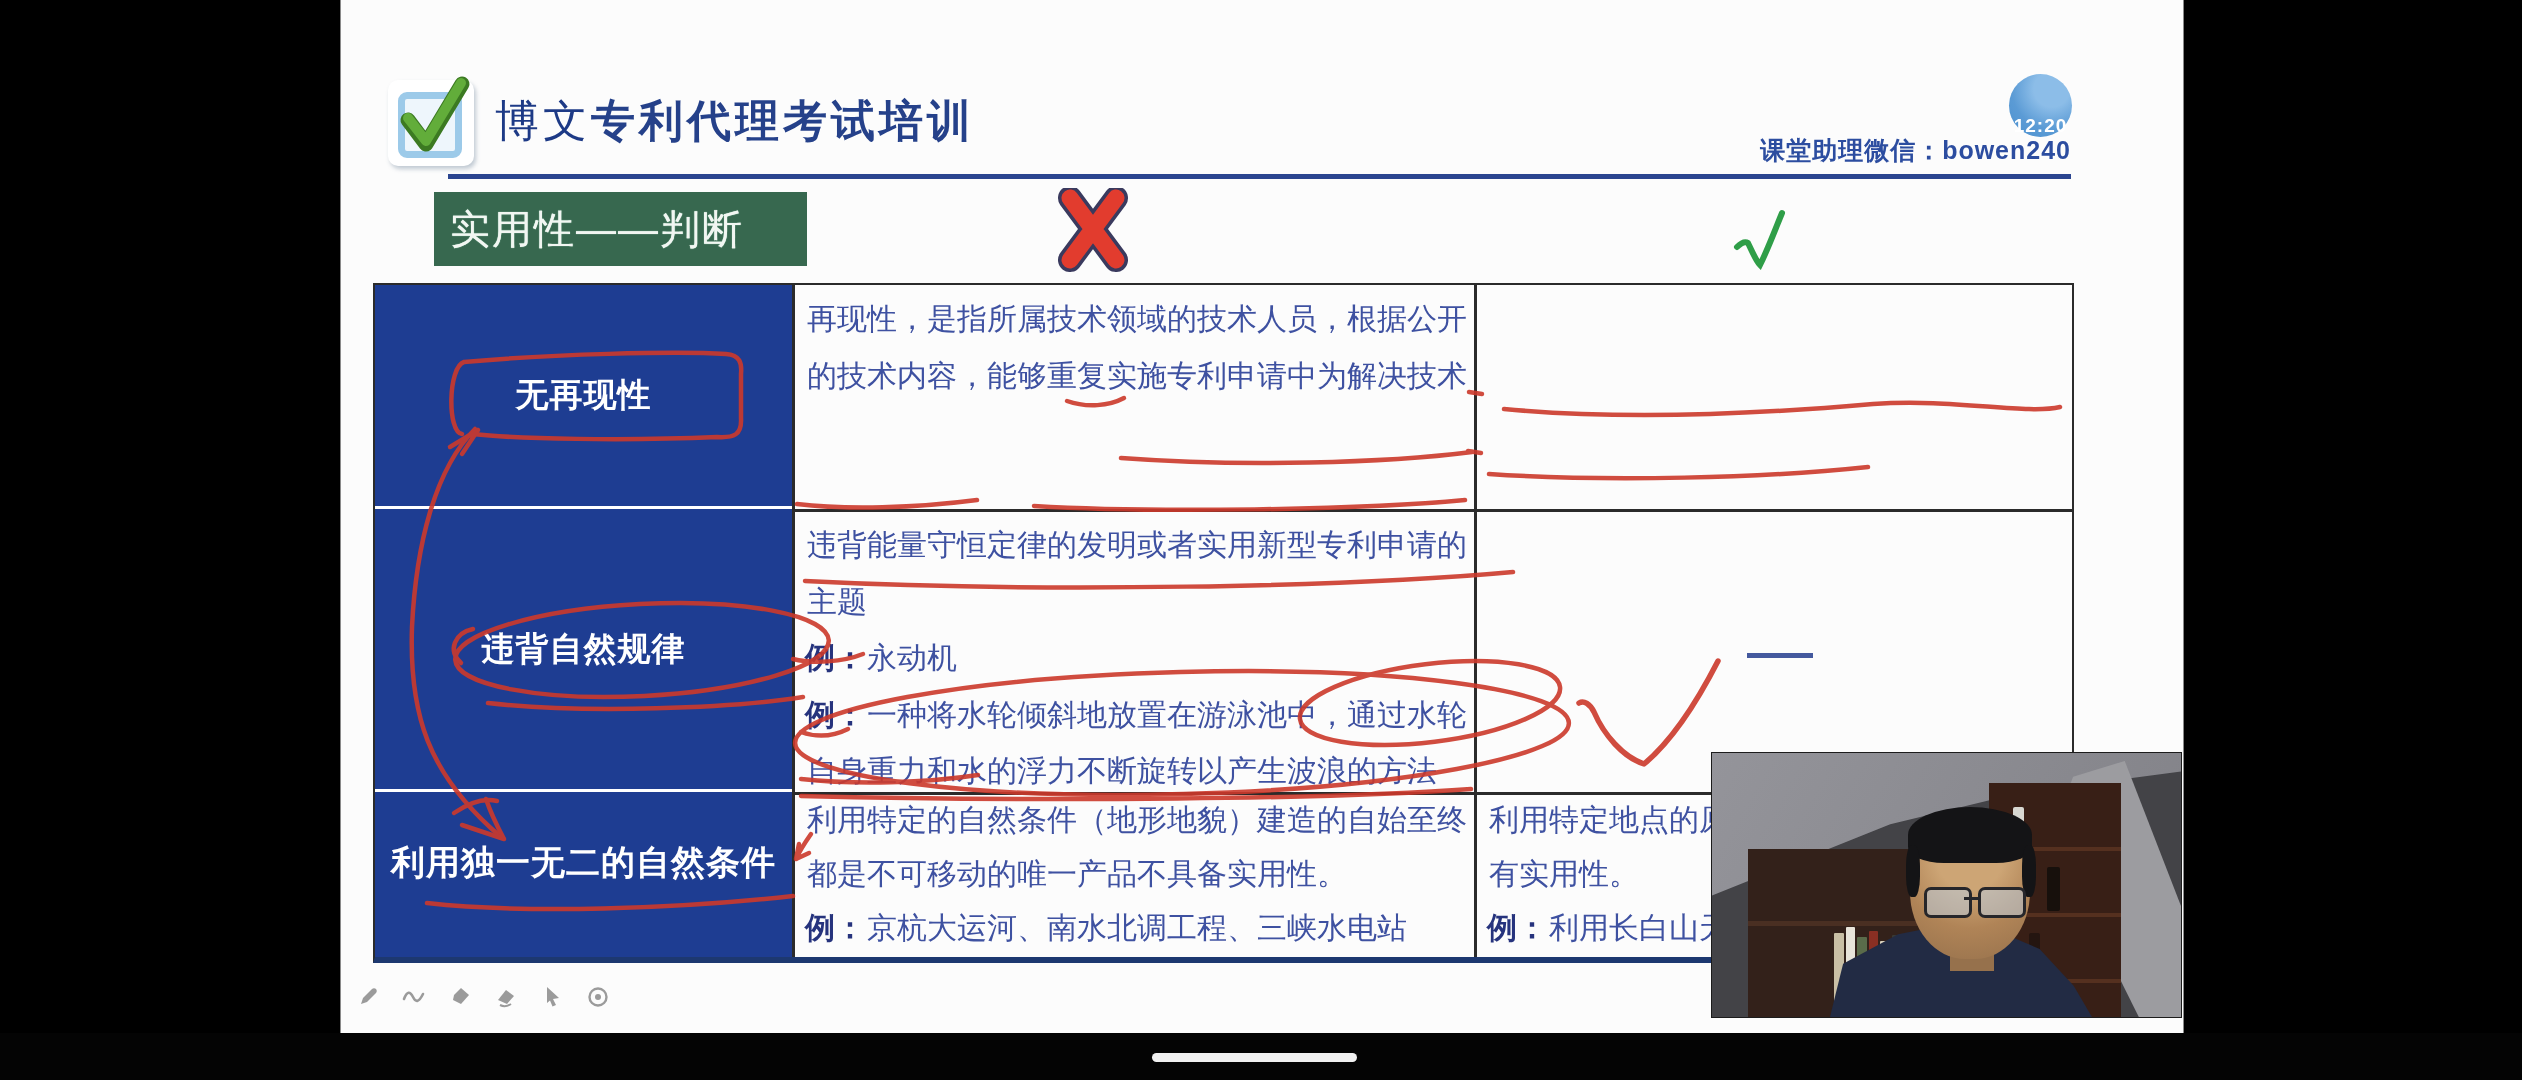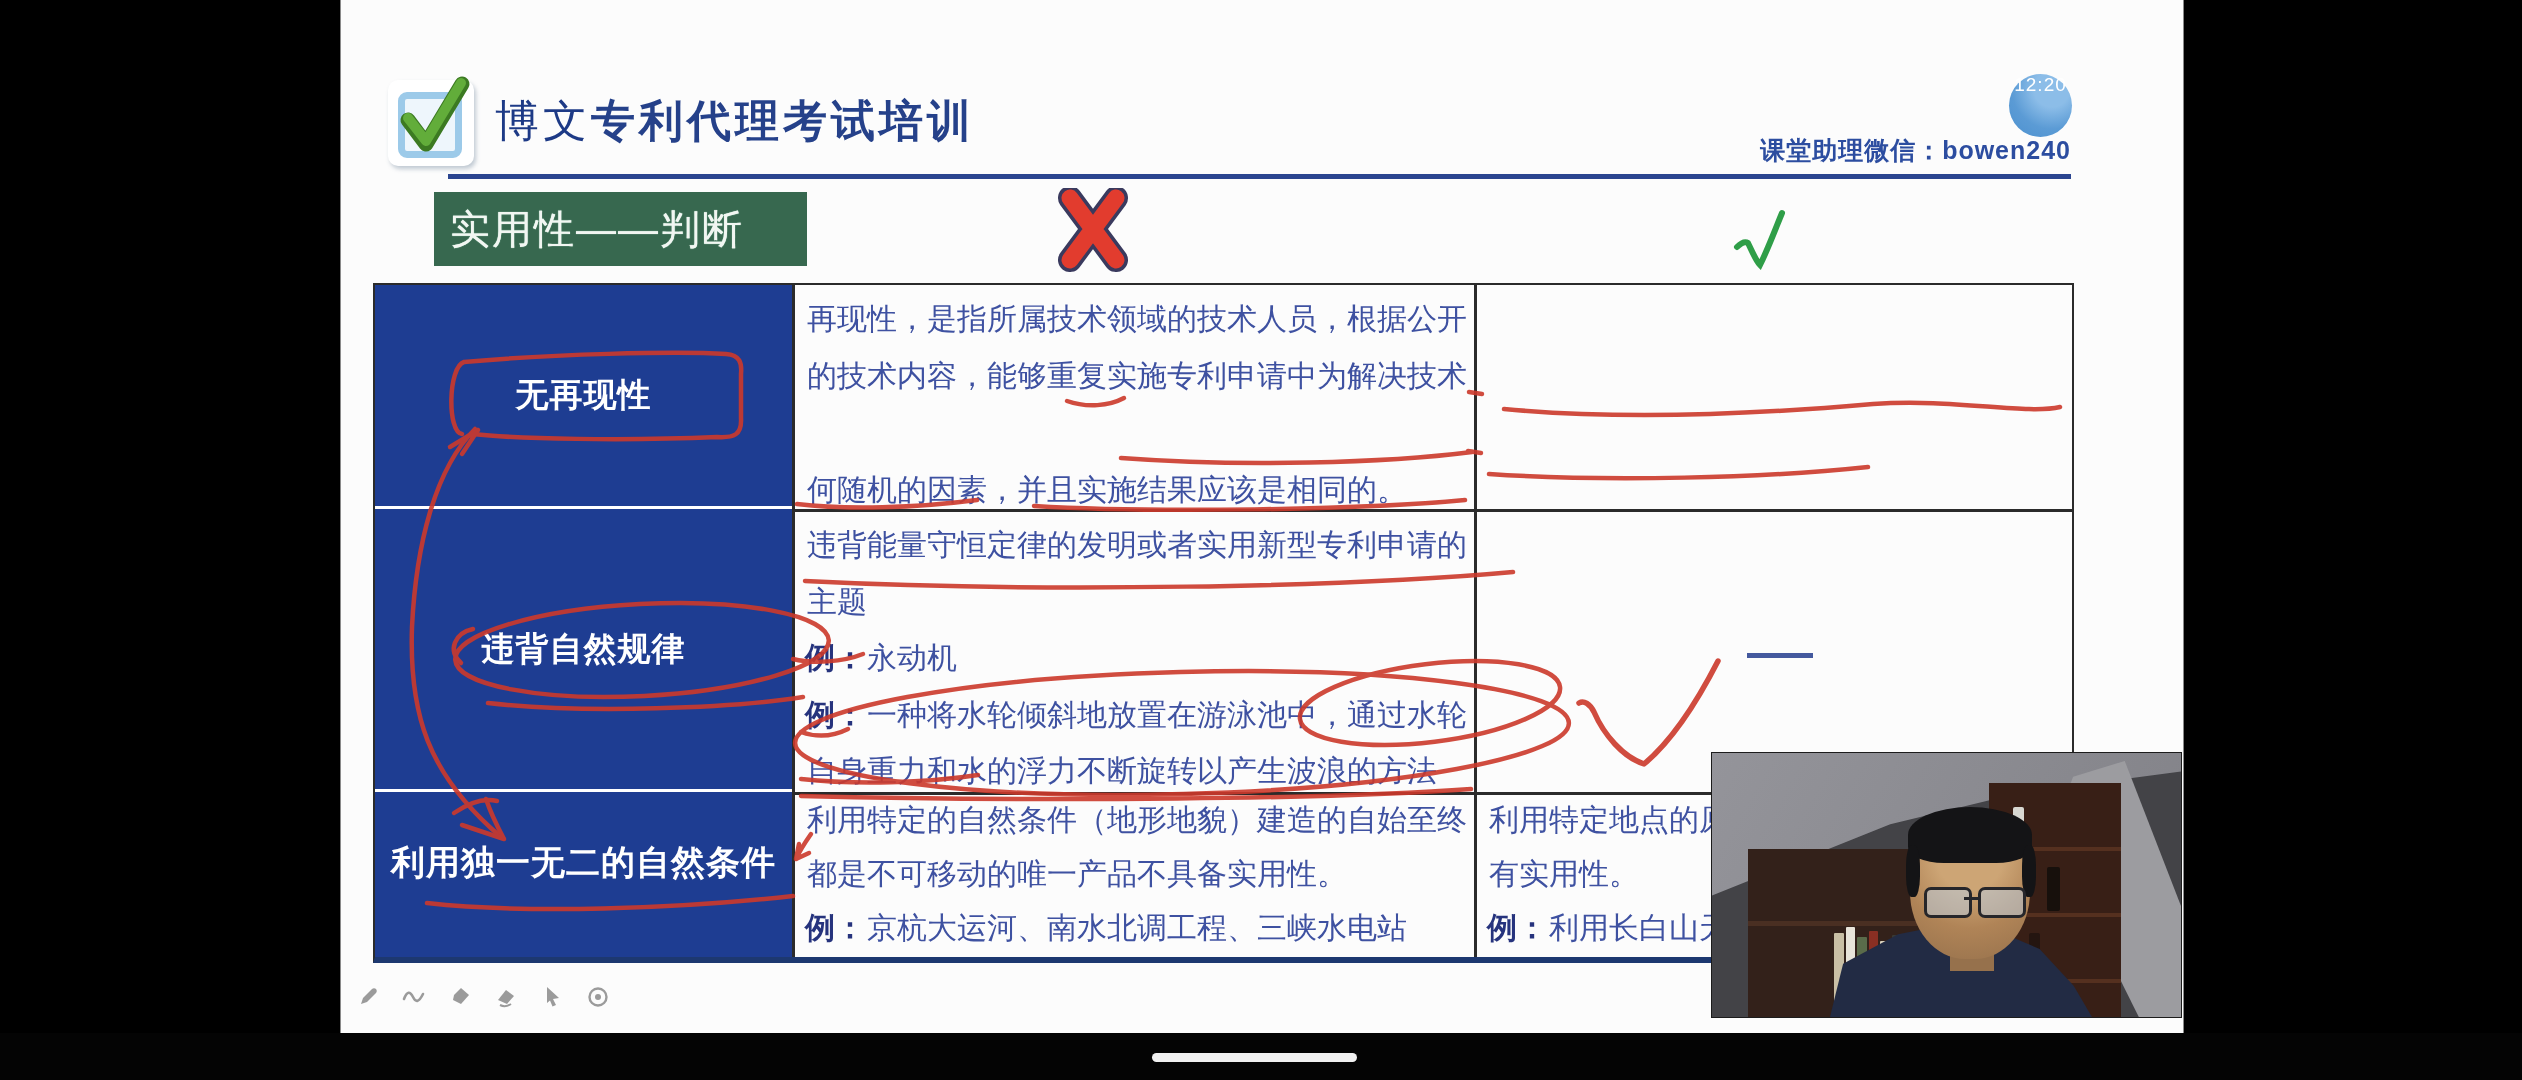--- a/index.html
+++ b/index.html
@@ -14,21 +14,21 @@
   .logo .frame{position:absolute;left:10px;top:12px;right:12px;bottom:8px;border:7px solid #9ccae9;
         border-radius:9px;background:#eef6fc;}
   .logo svg{position:absolute;left:-4px;top:-16px;}
   .title{position:absolute;left:154px;top:92px;font-size:44px;color:#1d3a86;letter-spacing:4px;white-space:nowrap;}
   .title .tb{font-weight:normal;}
   .title .tr{font-weight:bold;opacity:.96;}
   .assist{position:absolute;left:1410px;top:134px;width:320px;text-align:right;font-size:25px;
           font-weight:bold;color:#2c4da0;letter-spacing:1px;}
   .badge{position:absolute;left:1668px;top:74px;width:63px;height:63px;border-radius:50%;
          background:radial-gradient(circle at 68% 24%, #8cbde8 0 28%, #5b9bd5 62%, #4b90cf 100%);
-         color:#fff;font-size:19px;display:flex;align-items:flex-start;justify-content:center;letter-spacing:1px;}
+         color:#fff;font-size:19px;display:flex;align-items:flex-end;justify-content:center;letter-spacing:1px;font-weight:bold;}
   .hline{position:absolute;left:107px;top:174px;width:1623px;height:5px;background:#2b4590;}
   .ghead{position:absolute;left:93px;top:192px;width:373px;height:74px;background:#37684f;
          color:#f2f6f2;font-size:40px;display:flex;align-items:center;padding-left:16px;
          box-sizing:border-box;letter-spacing:2px;text-shadow:0 0 1px #dfe;}
   
   .table{position:absolute;left:32px;top:283px;width:1697px;height:672px;
          border:2px solid #2b2b2b;border-bottom:6px solid #1d3870;box-sizing:content-box;}
   .vline{position:absolute;top:0;bottom:0;width:3px;background:#2b2b2b;}
   .hrow{position:absolute;left:417px;right:0;height:3px;background:#2b2b2b;}
   .sidebar{position:absolute;left:0;top:0;width:417px;height:100%;background:#1e3d92;}
@@ -124,21 +124,20 @@
           </div>
       </div>
       <div class="vline" style="left:417px;"></div>
       <div class="vline" style="left:1099px;"></div>
       <div class="hrow" style="top:224px;"></div>
       <div class="hrow" style="top:507px;"></div>
 
       <div class="cell" style="left:420px;top:0;width:679px;height:224px;">
         <div class="ln" style="top:16px"><b class="bex"></b><span>再现性，是指所属技术领域的技术人员，根据公开</span></div>
         <div class="ln" style="top:73px"><b class="bex"></b><span>的技术内容，能够重复实施专利申请中为解决技术</span></div>
-        <div class="ln" style="top:187px"><b class="bex"></b><span>何随机的因素，并且实施结果应该是相同的。</span></div>
       </div>
 
 
       <div class="cell" style="left:420px;top:224px;width:679px;height:283px;">
         <div class="ln" style="top:18px"><b class="bex"></b><span>违背能量守恒定律的发明或者实用新型专利申请的</span></div>
         <div class="ln" style="top:75px"><b class="bex"></b><span>主题</span></div>
         <div class="ln" style="top:131px"><b class="bex">例：</b><span>永动机</span></div>
         <div class="ln" style="top:188px"><b class="bex">例：</b><span>一种将水轮倾斜地放置在游泳池中，通过水轮</span></div>
         <div class="ln" style="top:244px"><b class="bex"></b><span>自身重力和水的浮力不断旋转以产生波浪的方法</span></div>
       </div>

